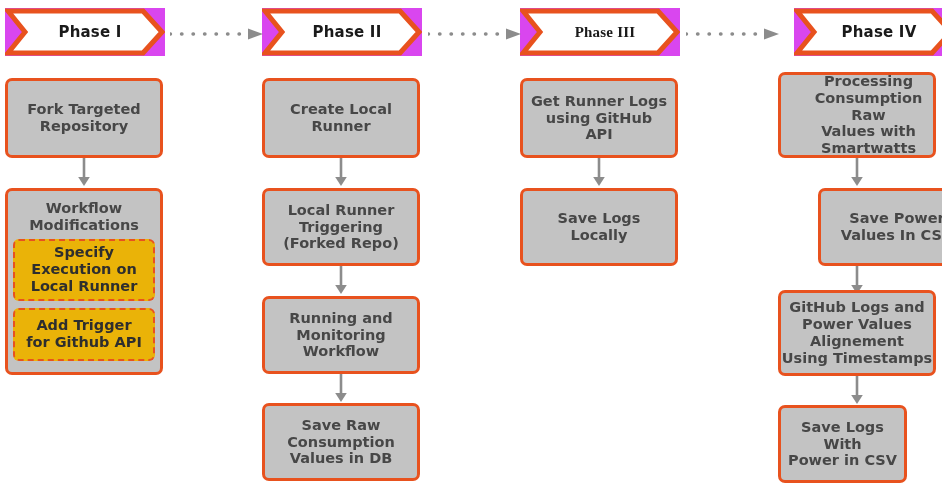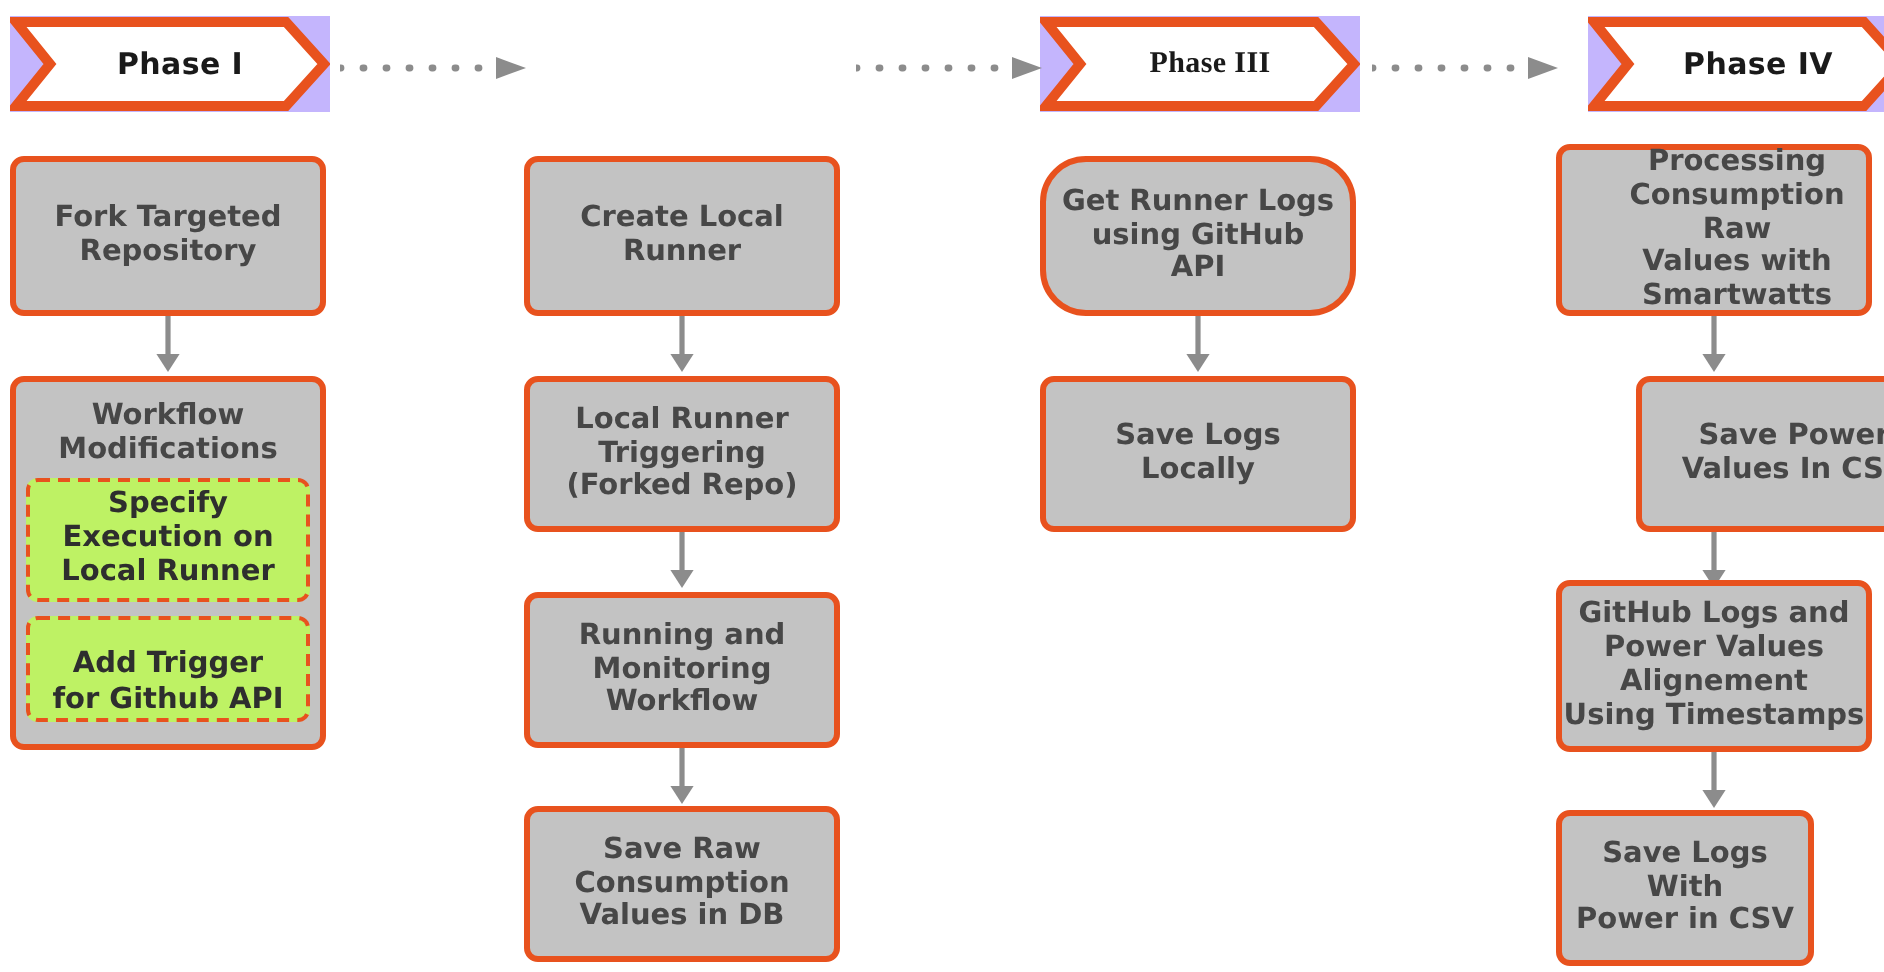--- a/index.html
+++ b/index.html
@@ -22,21 +22,21 @@
     width: 942px;
     height: 486px;
   }
 
   
   .phase-banner {
     position: absolute;
     top: 8px;
     height: 48px;
     box-sizing: border-box;
-    background: #c4b5fd;
+    background: #d946ef;
     display: flex;
     align-items: center;
     justify-content: center;
   }
   .phase-banner .chev-svg {
     position: absolute;
     left: 0;
     top: 0;
   }
   .phase-label {
@@ -86,54 +86,60 @@
   }
   .pbox.container .ptitle {
     white-space: pre-line;
     text-align: center;
     line-height: 1.16;
     margin-bottom: 5px;
   }
 
   .subbox {
     box-sizing: border-box;
-    background: #bef264;
+    background: #eab308;
     border: 2.5px dashed #e8521e;
     border-radius: 6px;
     color: #2e2e2e;
     font-size: 14.5px;
     font-weight: bold;
     line-height: 1.18;
     text-align: center;
     display: flex;
     align-items: center;
     justify-content: center;
     white-space: pre-line;
     width: 142px;
   }
   .subbox.s1 { height: 62px; margin-bottom: 7px; }
-  .subbox.s2 { height: 53px; align-items: flex-end; }
+  .subbox.s2 { height: 53px; }
 
   
   .varrow {
     position: absolute;
   }
 </style>
 </head>
 <body>
 
 <div id="canvas">
 
   <div class="phase-banner" style="left:5px; width:160px;">
     <svg class="chev-svg" width="160" height="48" viewBox="0 0 160 48">
       <path d="M3,3 L138,3 L157,24 L138,45 L3,45 L20,24 Z" fill="#ffffff" stroke="#e8521e" stroke-width="5" stroke-linejoin="miter"></path>
     </svg>
     <span class="phase-label">Phase I</span>
   </div>
 
+  <div class="phase-banner" style="left:262px; width:160px;">
+    <svg class="chev-svg" width="160" height="48" viewBox="0 0 160 48">
+      <path d="M3,3 L138,3 L157,24 L138,45 L3,45 L20,24 Z" fill="#ffffff" stroke="#e8521e" stroke-width="5" stroke-linejoin="miter"></path>
+    </svg>
+    <span class="phase-label">Phase II</span>
+  </div>
 
   <div class="phase-banner" style="left:520px; width:160px;font-family:Liberation Serif, serif;">
     <svg class="chev-svg" width="160" height="48" viewBox="0 0 160 48">
       <path d="M3,3 L138,3 L157,24 L138,45 L3,45 L20,24 Z" fill="#ffffff" stroke="#e8521e" stroke-width="5" stroke-linejoin="miter"></path>
     </svg>
     <span class="phase-label">Phase III</span>
   </div>
 
   <div class="phase-banner" style="left:794px; width:160px;">
     <svg class="chev-svg" width="160" height="48" viewBox="0 0 160 48">
@@ -226,21 +232,21 @@
       <path d="M3.2,19 L9,28 L14.8,19 Z" fill="#8c8c8c"></path>
     </svg>
   </div>
 
   <div class="pbox" style="left:262px; top:403px; width:158px; height:78px;">
     <span class="ptext">Save Raw
 Consumption
 Values in DB</span>
   </div>
 
-  <div class="pbox" style="left:520px; top:78px; width:158px; height:80px;border-radius:23px;">
+  <div class="pbox" style="left:520px; top:78px; width:158px; height:80px;">
     <span class="ptext">Get Runner Logs
 using GitHub
 API</span>
   </div>
 
   <div class="varrow" style="left:590px; top:158px;">
     <svg width="18" height="30" viewBox="0 0 18 30">
       <line x1="9" y1="0" x2="9" y2="20" stroke="#8c8c8c" stroke-width="2.6"></line>
       <path d="M3.2,19 L9,28 L14.8,19 Z" fill="#8c8c8c"></path>
     </svg>

